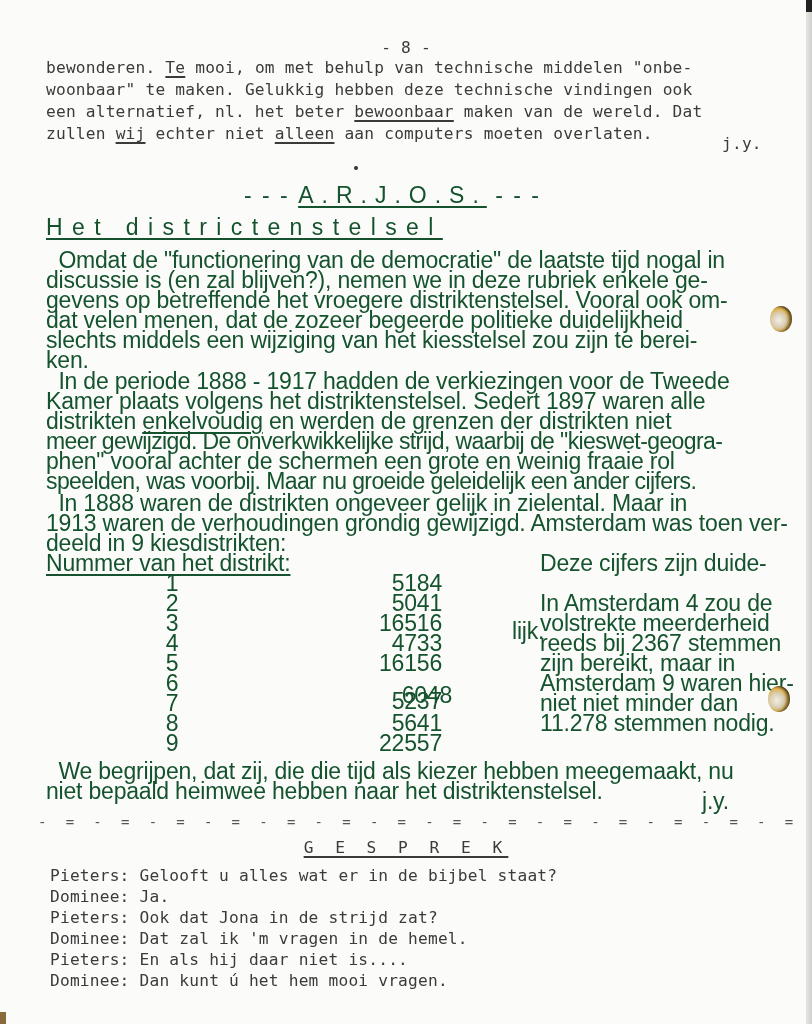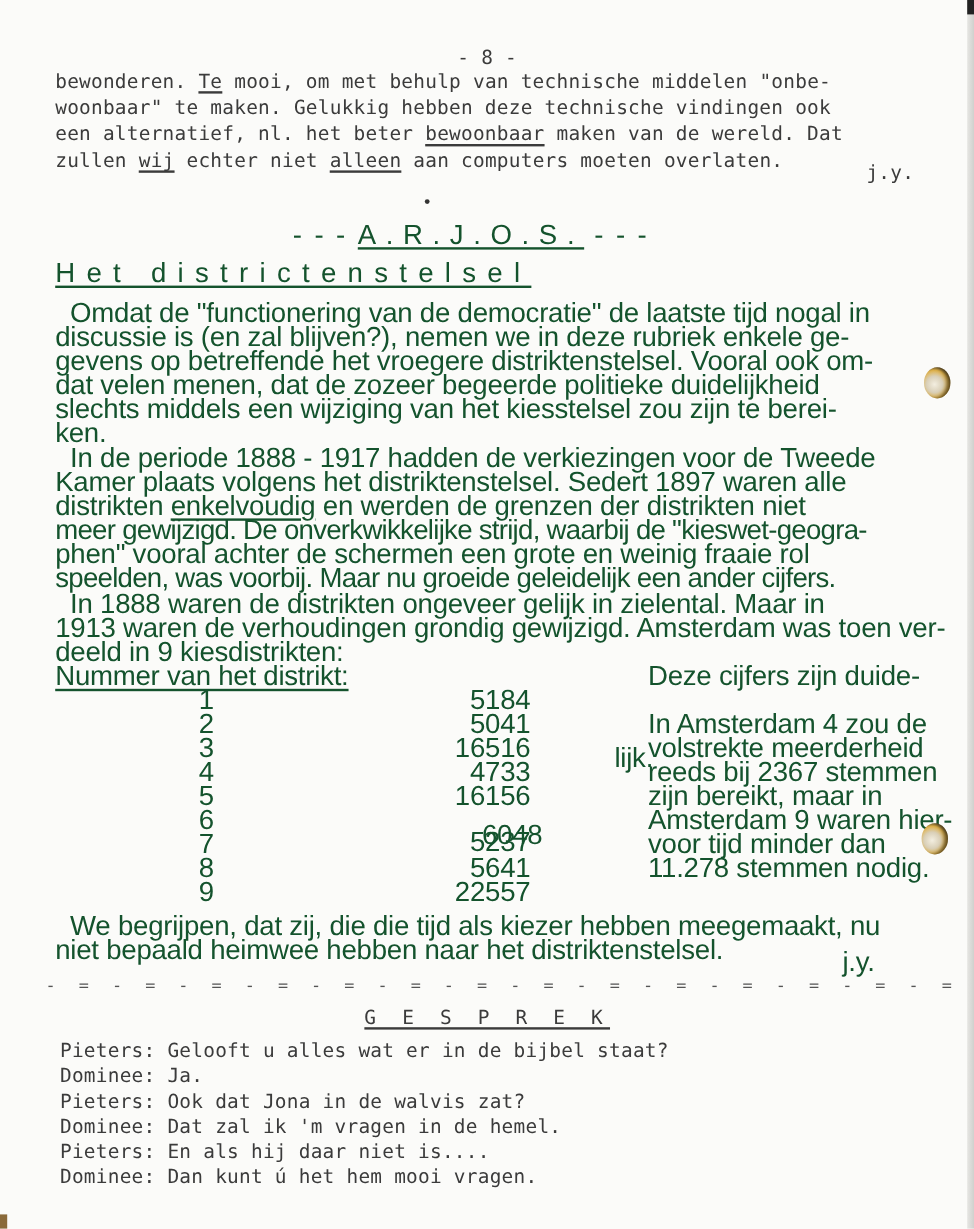--- a/index.html
+++ b/index.html
@@ -136,35 +136,35 @@
     </div>
 
   <div id="side-note">
       <div class="line serif" style="left: 540px; top: 550px;">Deze cijfers zijn duide-</div>
       <div class="line serif" style="left: 512px; top: 570px; margin-top: 48px;">lijk.</div>
       <div class="line serif" style="left: 540px; top: 590px;">In Amsterdam 4 zou de</div>
       <div class="line serif" style="left: 540px; top: 610px;">volstrekte meerderheid</div>
       <div class="line serif" style="left: 540px; top: 630px;">reeds bij 2367 stemmen</div>
       <div class="line serif" style="left: 540px; top: 650px;">zijn bereikt, maar in</div>
       <div class="line serif" style="left: 540px; top: 670px;">Amsterdam 9 waren hier-</div>
-      <div class="line serif" style="left: 540px; top: 690px;">voor tijd minder dan</div>
+      <div class="line serif" style="left: 540px; top: 690px;">niet niet minder dan</div>
       <div class="line serif" style="left: 540px; top: 710px;">11.278 stemmen nodig.</div>
     </div>
 
   <div class="line serif" style="left:46px; top:758px;">  We begrijpen, dat zij, die die tijd als kiezer hebben meegemaakt, nu</div>
   <div class="line serif" style="left:46px; top:778px;">niet bepaald heimwee hebben naar het distriktenstelsel.</div>
   <div class="line serif" style="left:702px; top:788px;">j.y.</div>
 
   <div class="divider-line">- = - = - = - = - = - = - = - = - = - = - = - = - = - = - = - = - =</div>
 
   <div class="line mono u center" style="top:838px; letter-spacing:6px;">G E S P R E K</div>
   <div id="dialogue">
       <div class="line mono" style="left: 50px; top: 866px;"><span>Pieters: </span><span>Gelooft u alles wat er in de bijbel staat?</span></div>
       <div class="line mono" style="left: 50px; top: 887px;"><span>Dominee: </span><span>Ja.</span></div>
-      <div class="line mono" style="left: 50px; top: 908px;"><span>Pieters: </span><span>Ook dat Jona in de walvis zat?</span></div>
+      <div class="line mono" style="left: 50px; top: 908px;"><span>Pieters: </span><span>Ook dat Jona in de strijd zat?</span></div>
       <div class="line mono" style="left: 50px; top: 929px;"><span>Dominee: </span><span>Dat zal ik 'm vragen in de hemel.</span></div>
       <div class="line mono" style="left: 50px; top: 950px;"><span>Pieters: </span><span>En als hij daar niet is....</span></div>
       <div class="line mono" style="left: 50px; top: 971px;"><span>Dominee: </span><span>Dan kunt ú het hem mooi vragen.</span></div>
     </div>
 
   <div class="punch" style="left:770px; top:306px;"></div>
   <div class="punch" style="left:768px; top:686px;"></div>
 </div>
 
 </body></html>

